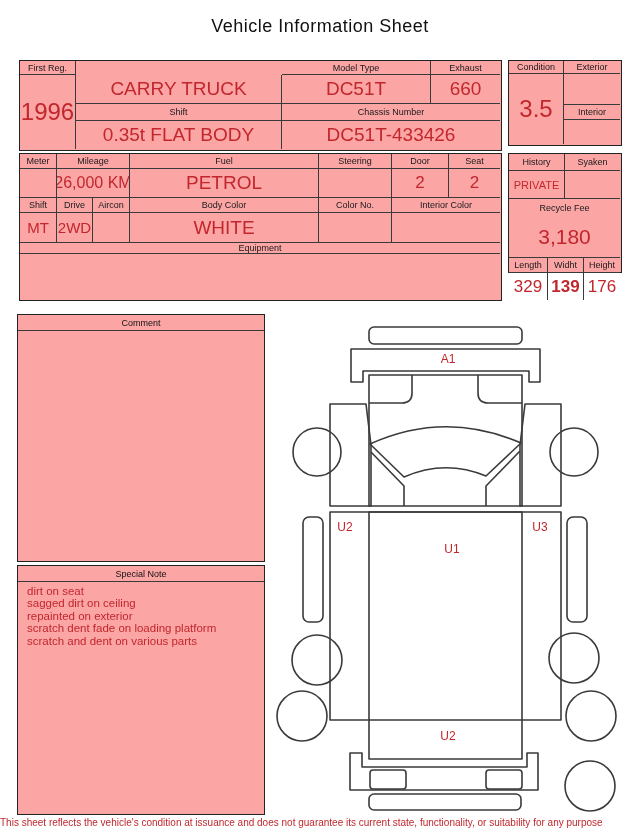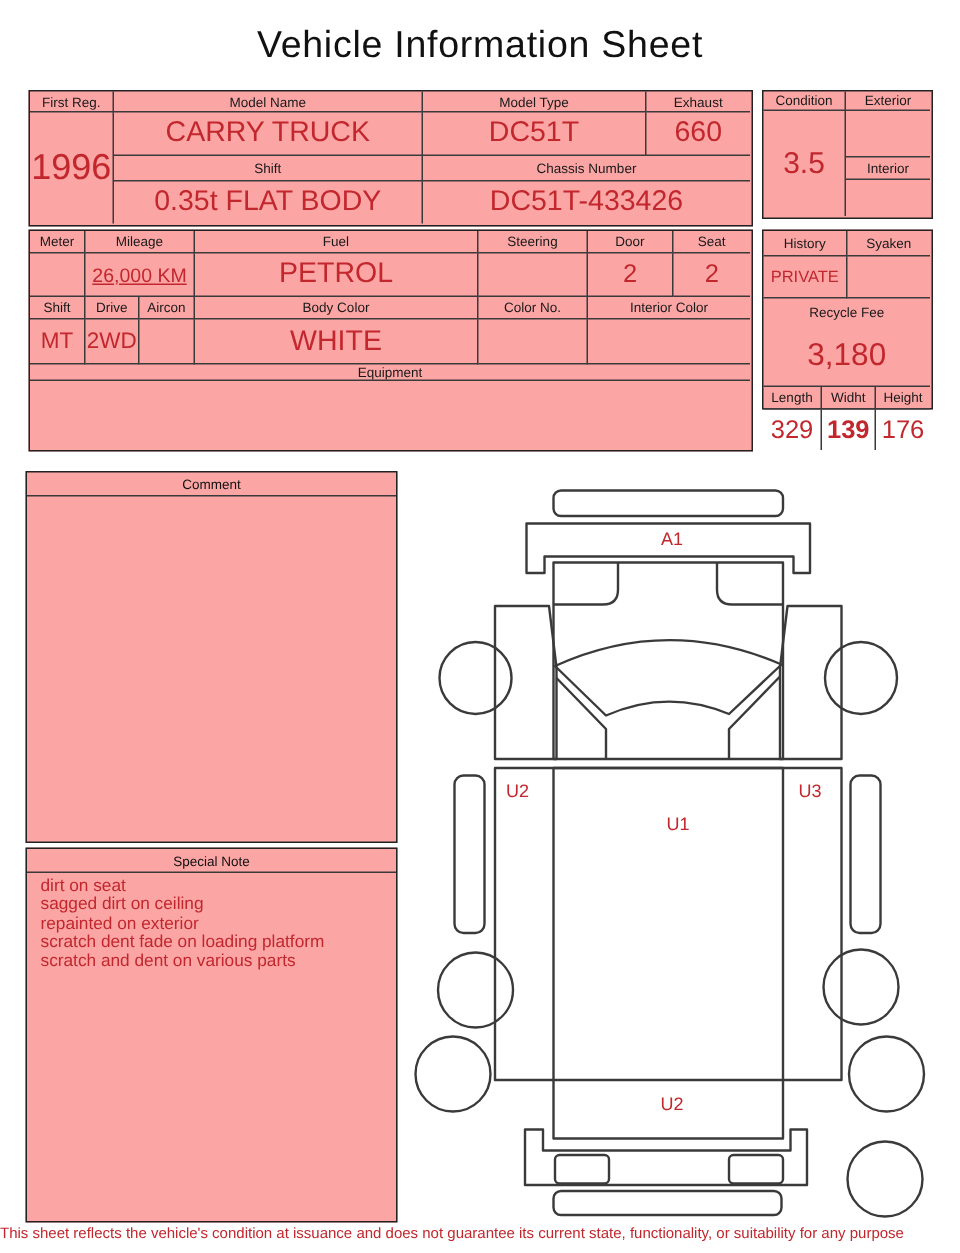--- a/index.html
+++ b/index.html
@@ -1,47 +1,46 @@
 <!DOCTYPE html>
 <html><head>
 <meta charset="utf-8">
 <style>
   html,body{margin:0;padding:0;background:#ffffff;}
   .sheet{position:relative;width:640px;height:835px;background:#fff;
          font-family:"Liberation Sans",sans-serif;color:#111;overflow:hidden;}
   .title{position:absolute;left:0;top:16px;width:640px;text-align:center;
-         font-size:25px;letter-spacing:.5px;color:#111;}
+         font-size:18px;letter-spacing:.5px;color:#111;}
   .box{position:absolute;border:1.5px solid #222;box-sizing:border-box;background:#fca5a5;}
   .cell{position:absolute;box-sizing:border-box;display:flex;align-items:center;
         justify-content:center;font-size:9px;color:#191919;white-space:nowrap;overflow:hidden;}
   .br{border-right:1px solid #3a3a3a;}
   .bb{border-bottom:1px solid #3a3a3a;}
   .red{color:#c1272d;}
-  .v14{font-size:13px;text-decoration:underline;} .v16{font-size:15px;} .v17{font-size:17px;}
+  .v14{font-size:16px;} .v16{font-size:15px;} .v17{font-size:17px;}
   .v19{font-size:19px;} .v21{font-size:21px;} .v24{font-size:24px;}
-  .v28{font-size:20px;} .v11{font-size:11px;}
+  .v28{font-size:24px;} .v11{font-size:11px;}
   .hdrline{position:absolute;left:0;top:0;right:0;height:15px;display:flex;
            align-items:center;justify-content:center;font-size:9px;
            border-bottom:1px solid #3a3a3a;}
   .notes{position:absolute;left:9px;top:19px;right:4px;font-size:11.5px;
          line-height:12.4px;color:#c1272d;}
   .footer{position:absolute;left:0;top:817px;width:640px;text-align:left;
           font-size:10px;color:#c1272d;}
   svg text{font-family:"Liberation Sans",sans-serif;}
 </style>
 </head>
 <body>
 
 <div class="sheet">
 
   <div class="title">Vehicle Information Sheet</div>
 
   <div class="box" style="left:19px;top:60px;width:483px;height:91px;">
     <div class="cell br bb" style="left:0;top:0;width:56px;height:14px;">First Reg.</div>
-    <div class="cell br bb" style="left:56px;top:0;width:206px;height:14px;">Model Name</div>
     <div class="cell br bb" style="left:262px;top:0;width:149px;height:14px;">Model Type</div>
     <div class="cell bb" style="left:411px;top:0;width:69px;height:14px;">Exhaust</div>
     <div class="cell br red v24" style="left:0;top:14px;width:56px;height:74px;">1996</div>
     <div class="cell br bb red v19" style="left:56px;top:14px;width:206px;height:29px;">CARRY TRUCK</div>
     <div class="cell br bb red v19" style="left:262px;top:14px;width:149px;height:29px;">DC51T</div>
     <div class="cell bb red v19" style="left:411px;top:14px;width:69px;height:29px;">660</div>
     <div class="cell br bb" style="left:56px;top:43px;width:206px;height:17px;">Shift</div>
     <div class="cell bb" style="left:262px;top:43px;width:218px;height:17px;">Chassis Number</div>
     <div class="cell br red v19" style="left:56px;top:60px;width:206px;height:28px;">0.35t FLAT BODY</div>
     <div class="cell red v19" style="left:262px;top:60px;width:218px;height:28px;">DC51T-433426</div>

